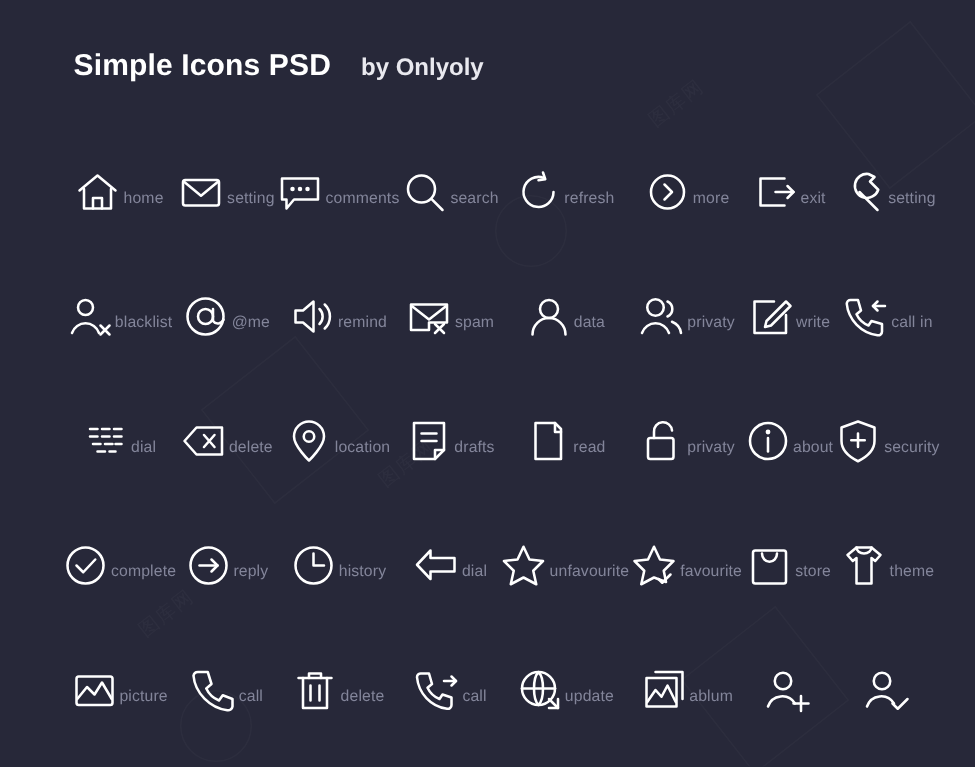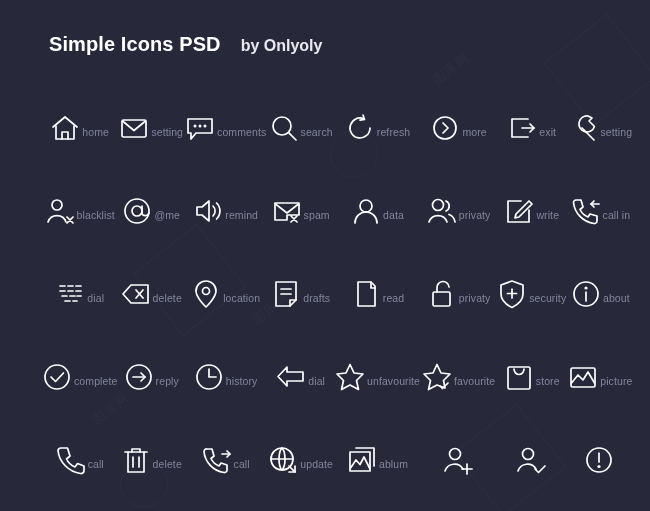--- a/index.html
+++ b/index.html
@@ -347,40 +347,40 @@
         <svg viewBox="0 0 32 32">
           <rect x="7" y="14" width="17" height="14" rx="1.5"></rect>
           <path d="M11 14 V10 A6 6 0 0 1 23 9"></path>
         </svg>
       </div>
       <div class="icon-label">privaty</div>
     </div>
     <div class="icon-cell">
       <div class="icon-glyph">
         <svg viewBox="0 0 32 32">
+          <circle cx="16" cy="16" r="12"></circle>
+          <circle class="solid" cx="16" cy="10" r="1.6"></circle>
+          <path d="M16 14 V23"></path>
+        </svg>
+      </div>
+      <div class="icon-label">about</div>
+    </div>
+    <div class="icon-cell">
+      <div class="icon-glyph">
+        <svg viewBox="0 0 32 32">
           <path d="M16 3 L27 7 V16 C27 23 21 27 16 29.5 C11 27 5 23 5 16 V7 Z"></path>
           <path d="M16 11 V20 M11.5 15.5 H20.5"></path>
         </svg>
       </div>
       <div class="icon-label">security</div>
     </div>
     <div class="icon-cell">
       <div class="icon-glyph">
         <svg viewBox="0 0 32 32">
           <circle cx="16" cy="16" r="12"></circle>
-          <circle class="solid" cx="16" cy="10" r="1.6"></circle>
-          <path d="M16 14 V23"></path>
-        </svg>
-      </div>
-      <div class="icon-label">about</div>
-    </div>
-    <div class="icon-cell">
-      <div class="icon-glyph">
-        <svg viewBox="0 0 32 32">
-          <circle cx="16" cy="16" r="12"></circle>
           <path d="M10 16 L14.5 20.5 L22.5 12"></path>
         </svg>
       </div>
       <div class="icon-label">complete</div>
     </div>
     <div class="icon-cell">
       <div class="icon-glyph">
         <svg viewBox="0 0 32 32">
           <circle cx="16" cy="16" r="12"></circle>
           <path d="M10 16 H22"></path>
@@ -424,20 +424,29 @@
       <div class="icon-label">favourite</div>
     </div>
     <div class="icon-cell">
       <div class="icon-glyph">
         <svg viewBox="0 0 32 32">
           <rect x="5" y="6" width="22" height="22" rx="1.5"></rect>
           <path d="M11 8 A5 5.5 0 0 0 21 8"></path>
         </svg>
       </div>
       <div class="icon-label">store</div>
+    </div>
+    <div class="icon-cell">
+      <div class="icon-glyph">
+        <svg viewBox="0 0 32 32">
+          <path d="M11 4 L5 9 L8.5 13 L11 11 V28 H21 V11 L23.5 13 L27 9 L21 4 Z"></path>
+          <path d="M11 4 A5 4 0 0 0 21 4"></path>
+        </svg>
+      </div>
+      <div class="icon-label">theme</div>
     </div>
     <div class="icon-cell">
       <div class="icon-glyph">
         <svg viewBox="0 0 32 32">
           <rect x="4" y="7" width="24" height="19" rx="1.5"></rect>
           <path d="M4.5 22 L11 14 L16 19 L21 11 L27.5 22"></path>
         </svg>
       </div>
       <div class="icon-label">picture</div>
     </div>

